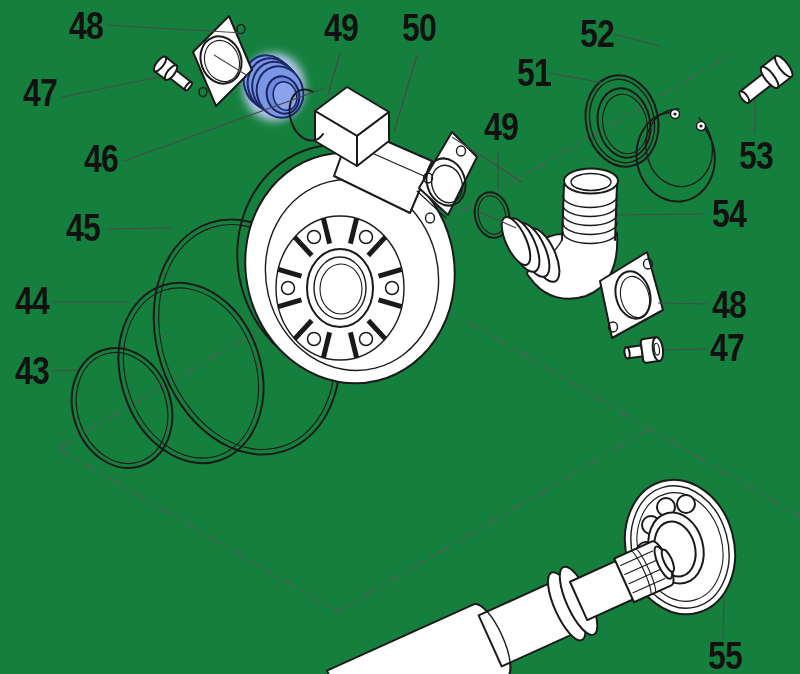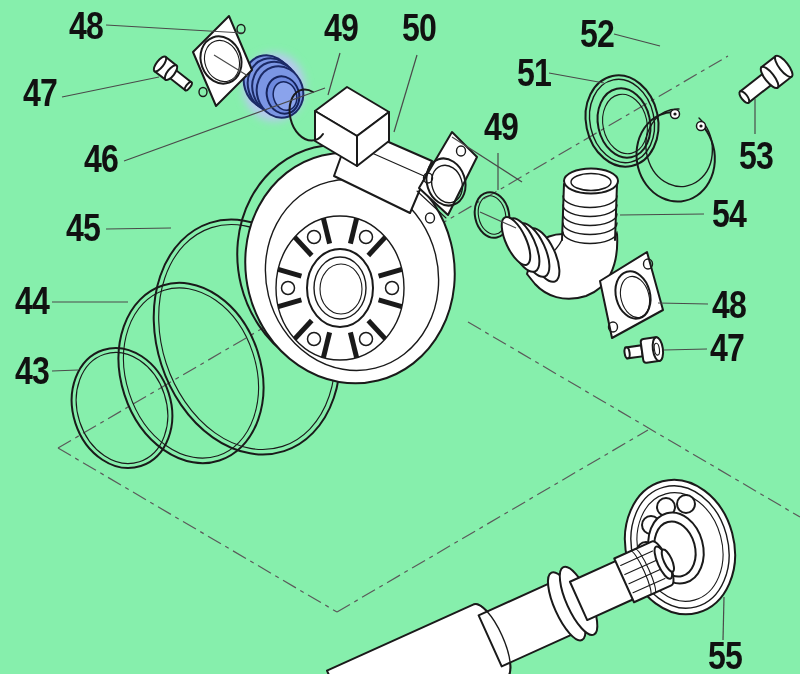--- a/index.html
+++ b/index.html
@@ -1,16 +1,16 @@
 <!DOCTYPE html>
 <html><head>
 <meta charset="utf-8">
 <style>
   html,body { margin:0; padding:0; background:#fff; }
-  .stage { position:relative; width:800px; height:674px; background:#86efac; overflow:hidden;
+  .stage { position:relative; width:800px; height:674px; background:#15803d; overflow:hidden;
            font-family:"Liberation Sans", sans-serif; }
   svg { display:block; }
   .ln   { fill:none; stroke:#1a1a1a; stroke-width:2;   stroke-linecap:round; stroke-linejoin:round; }
   .ln15 { fill:none; stroke:#1a1a1a; stroke-width:1.4; stroke-linecap:round; }
   .ln12 { fill:none; stroke:#1a1a1a; stroke-width:1.1; stroke-linecap:round; }
   .fw   { fill:#ffffff; stroke:#1a1a1a; stroke-width:2; stroke-linejoin:round; }
   .fw15 { fill:#ffffff; stroke:#1a1a1a; stroke-width:1.5; }
   .spoke{ stroke:#1a1a1a; stroke-width:5; stroke-linecap:butt; }
   .leader { fill:none; stroke:#4a4a4a; stroke-width:1.2; }
   .cline  { fill:none; stroke:#5a5a5a; stroke-width:1.2; stroke-dasharray:15 5 4 5; }

